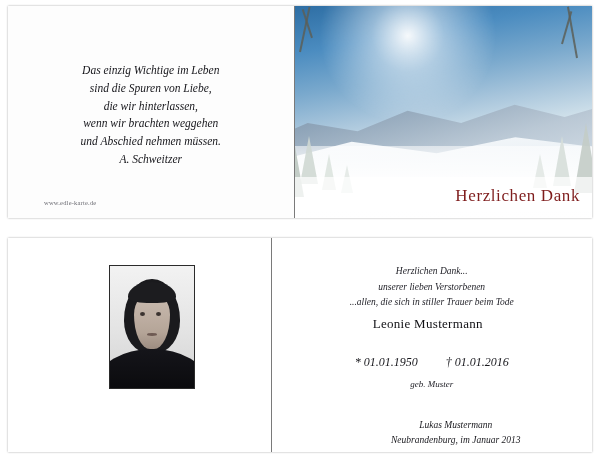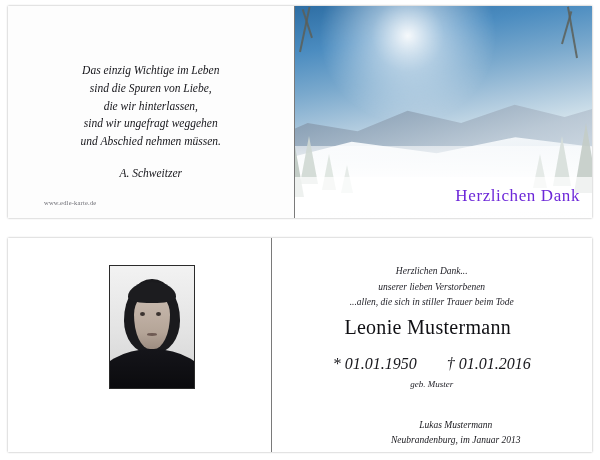--- a/index.html
+++ b/index.html
@@ -54,21 +54,21 @@
     top: 56px;
     text-align: center;
     font-family: "Liberation Serif", serif;
     font-style: italic;
     font-size: 11.5px;
     line-height: 1.55;
     color: #15151a;
   }
   .verse .author {
     display: block;
-    margin-top: 14px;
+    margin-top: 0;
   }
   .weburl {
     position: absolute;
     left: 36px;
     bottom: 12px;
     font-family: "Liberation Serif", serif;
     font-size: 6.5px;
     color: #6b6b72;
     letter-spacing: 0.2px;
   }
@@ -145,21 +145,21 @@
     bottom: 7px;
     height: 34px;
     background: rgba(255,255,255,0.72);
   }
   .thanks-text {
     position: absolute;
     right: 12px;
     bottom: 12px;
     font-family: "Liberation Serif", serif;
     font-size: 17px;
-    color: #6d28d9;
+    color: #7f1d1d;
     letter-spacing: 0.6px;
     white-space: nowrap;
   }
 
   
   .card-bottom {
     left: 8px;
     top: 238px;
     width: 584px;
     height: 214px;
@@ -266,21 +266,21 @@
     font-size: 9.5px;
     line-height: 1.65;
     color: #23232a;
   }
   .main-name {
     position: absolute;
     left: 0;
     right: 8px;
     top: 78px;
     font-family: "Liberation Serif", serif;
-    font-size: 20px;
+    font-size: 13px;
     color: #101014;
     letter-spacing: 0.3px;
   }
   .born-name {
     position: absolute;
     left: 0;
     right: 0;
     top: 103px;
     font-family: "Liberation Serif", serif;
     font-style: italic;
@@ -288,21 +288,21 @@
     color: #23232a;
     margin-top: 38px;
   }
   .dates {
     position: absolute;
     left: 0;
     right: 0;
     top: 117px;
     font-family: "Liberation Serif", serif;
     font-style: italic;
-    font-size: 16px;
+    font-size: 12px;
     color: #18181d;
   }
   .dates .gap { display: inline-block; width: 22px; }
   .closing {
     position: absolute;
     left: 0;
     right: 0;
     top: 143px;
     font-family: "Liberation Serif", serif;
     font-style: italic;
@@ -330,21 +330,21 @@
 <div class="sheet">
 
   <div class="card card-top">
     <div class="top-inner">
 
       <div class="top-left">
         <div class="verse">
           <div>Das einzig Wichtige im Leben</div>
           <div>sind die Spuren von Liebe,</div>
           <div>die wir hinterlassen,</div>
-          <div>sind wir ungefragt weggehen</div>
+          <div>wenn wir brachten weggehen</div>
           <div>und Abschied nehmen müssen.</div>
           <span class="author">A. Schweitzer</span>
         </div>
         <div class="weburl">www.edle-karte.de</div>
       </div>
 
       <div class="top-right">
         <div class="photo-sky"></div>
         <div class="photo-mountain"></div>
         <div class="photo-slope"></div>

